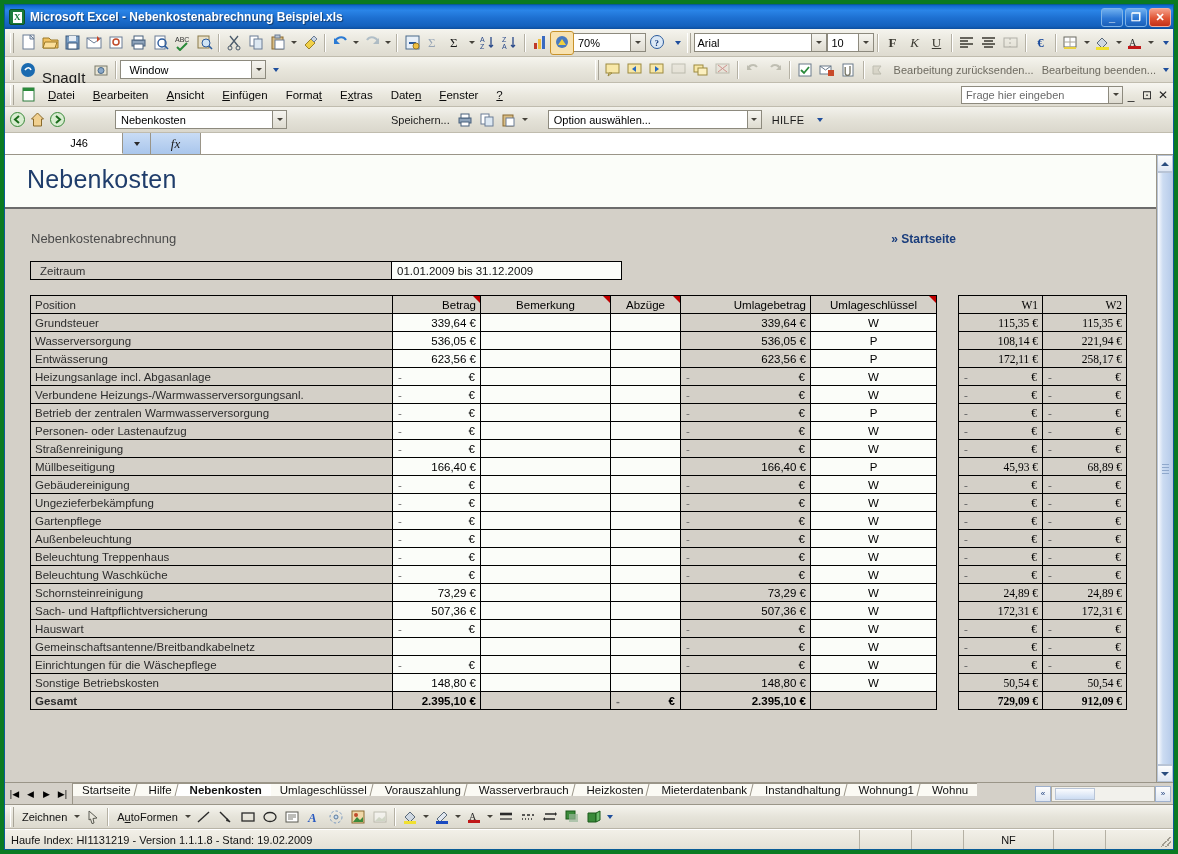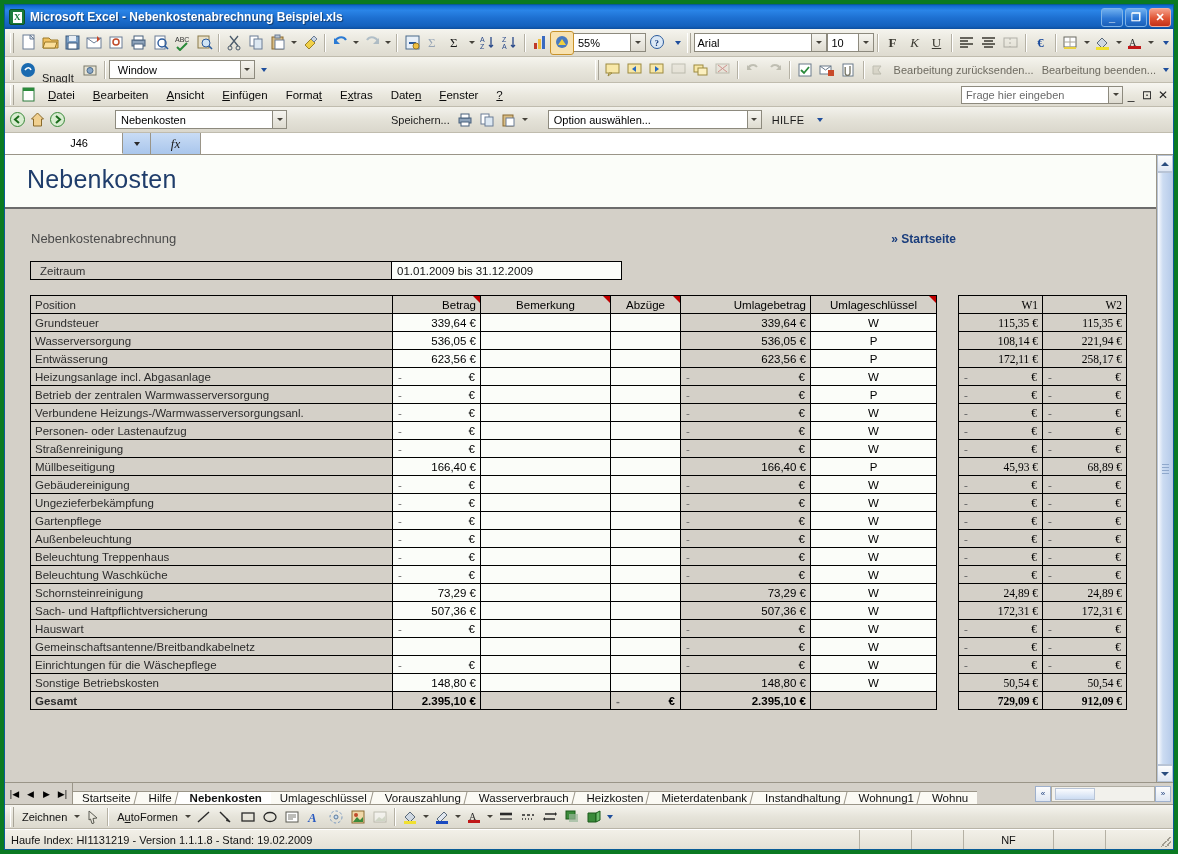--- a/index.html
+++ b/index.html
@@ -146,21 +146,21 @@
     margin-left: auto; width: 11px; height: 22px;
     display: flex; align-items: center; justify-content: center;
   }
   .tbend::after {
     content: ""; border-left: 3px solid transparent;
     border-right: 3px solid transparent;
     border-top: 4px solid #1f4e9c;
   }
 
   
-  .snagit-label { font-size: 11px; margin: 16px 5px 0 3px; color: #1a1a1a; }
+  .snagit-label { font-size: 15px; margin: 16px 5px 0 3px; color: #1a1a1a; }
   .winsel {
     width: 132px; height: 19px; background: #fff;
     border: 1px solid #8d8a7e; font-size: 11px;
     display: flex; align-items: center; padding-left: 8px;
   }
   .revbar-text {
     font-size: 11px; color: #6d6a60; white-space: nowrap;
     padding: 0 4px;
   }
 
@@ -409,21 +409,21 @@
   .tabnav {
     display: flex; align-items: center;
     padding: 0 2px; gap: 1px;
     border-right: 1px solid #9a9588;
   }
   .navar {
     width: 15px; height: 18px;
     display: flex; align-items: center; justify-content: center;
     font-size: 9px; color: #000;
   }
-  .tabs { display: flex; align-items: flex-end; overflow: hidden; flex: 1; }
+  .tabs { display: flex; align-items: flex-start; overflow: hidden; flex: 1; }
   .tab {
     background: #fbfaf4;
     padding: 0 9px;
     font-size: 11.5px; color: #111;
     display: flex; align-items: center;
     border-top: 1px solid #9a9588;
     position: relative;
     transform: skewX(0deg);
     white-space: nowrap;
   }
@@ -663,21 +663,21 @@
             <rect x="6" y="5" width="3" height="10" fill="#f0c040"></rect>
             <rect x="10" y="2" width="3" height="13" fill="#3a6ac0"></rect>
           </svg>
         </div>
     <div class="ti" style="outline:1px solid #c8922a;background:#f8e2b0;border-radius:2px;">
           <svg width="15" height="15">
             <circle cx="7" cy="7" r="6" fill="#4a7ac0"></circle>
             <path d="M3 10l4-6 4 6z" fill="#f0d040"></path>
           </svg>
         </div>
-    <div class="zoombox">55%</div>
+    <div class="zoombox">70%</div>
     <div class="zoomdd"></div>
     <div class="ti">
           <svg width="17" height="17">
             <circle cx="8" cy="8" r="6.5" fill="#dbe8f5" stroke="#2a5a9c"></circle>
             <text x="5.5" y="12" font-size="9" fill="#1a3d7c" font-family="Liberation Serif" font-weight="bold">?</text>
           </svg>
         </div>
     <div class="tbend"></div>
 
     <div class="grip"></div>
@@ -1016,68 +1016,68 @@
                     </td>
                     <td class="c-w">
                       <span class="eur-dash">
                         <span>-</span>
                         <span>€</span>
                       </span>
                     </td>
                     <td class="c-tail"></td>
                   </tr>
                   <tr>
+                    <td class="c-pos">Verbundene Heizungs-/Warmwasserversorgungsanl.</td>
+                    <td class="c-bet">
+                      <span class="eur-dash">
+                        <span>-</span>
+                        <span>€</span>
+                      </span>
+                    </td>
+                    <td class="c-bem"></td>
+                    <td class="c-abz"></td>
+                    <td class="c-uml">
+                      <span class="eur-dash">
+                        <span>-</span>
+                        <span>€</span>
+                      </span>
+                    </td>
+                    <td class="c-sch">W</td>
+                    <td class="c-gap"></td>
+                    <td class="c-w">
+                      <span class="eur-dash">
+                        <span>-</span>
+                        <span>€</span>
+                      </span>
+                    </td>
+                    <td class="c-w">
+                      <span class="eur-dash">
+                        <span>-</span>
+                        <span>€</span>
+                      </span>
+                    </td>
+                    <td class="c-tail"></td>
+                  </tr>
+                  <tr>
                     <td class="c-pos">Betrieb der zentralen Warmwasserversorgung</td>
                     <td class="c-bet">
                       <span class="eur-dash">
                         <span>-</span>
                         <span>€</span>
                       </span>
                     </td>
                     <td class="c-bem"></td>
                     <td class="c-abz"></td>
                     <td class="c-uml">
                       <span class="eur-dash">
                         <span>-</span>
                         <span>€</span>
                       </span>
                     </td>
                     <td class="c-sch">P</td>
-                    <td class="c-gap"></td>
-                    <td class="c-w">
-                      <span class="eur-dash">
-                        <span>-</span>
-                        <span>€</span>
-                      </span>
-                    </td>
-                    <td class="c-w">
-                      <span class="eur-dash">
-                        <span>-</span>
-                        <span>€</span>
-                      </span>
-                    </td>
-                    <td class="c-tail"></td>
-                  </tr>
-                  <tr>
-                    <td class="c-pos">Verbundene Heizungs-/Warmwasserversorgungsanl.</td>
-                    <td class="c-bet">
-                      <span class="eur-dash">
-                        <span>-</span>
-                        <span>€</span>
-                      </span>
-                    </td>
-                    <td class="c-bem"></td>
-                    <td class="c-abz"></td>
-                    <td class="c-uml">
-                      <span class="eur-dash">
-                        <span>-</span>
-                        <span>€</span>
-                      </span>
-                    </td>
-                    <td class="c-sch">W</td>
                     <td class="c-gap"></td>
                     <td class="c-w">
                       <span class="eur-dash">
                         <span>-</span>
                         <span>€</span>
                       </span>
                     </td>
                     <td class="c-w">
                       <span class="eur-dash">
                         <span>-</span>

